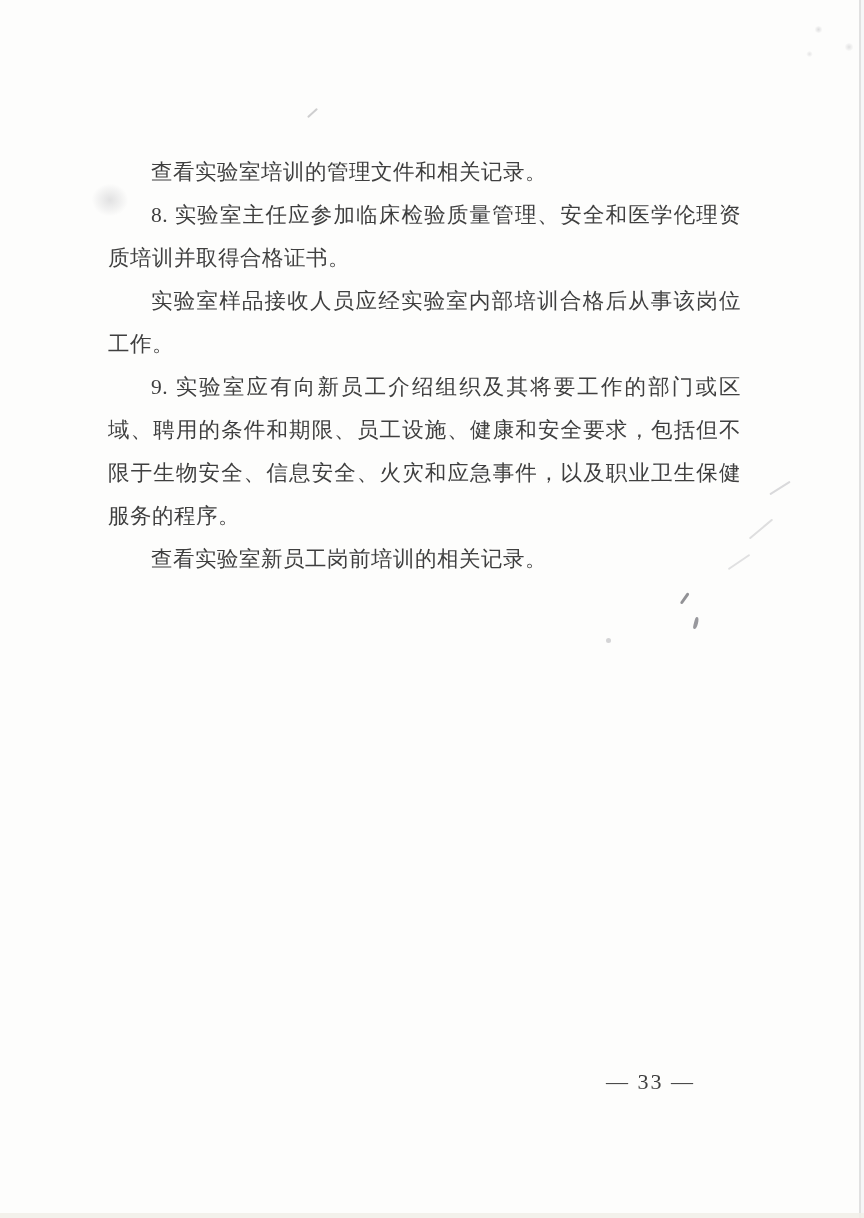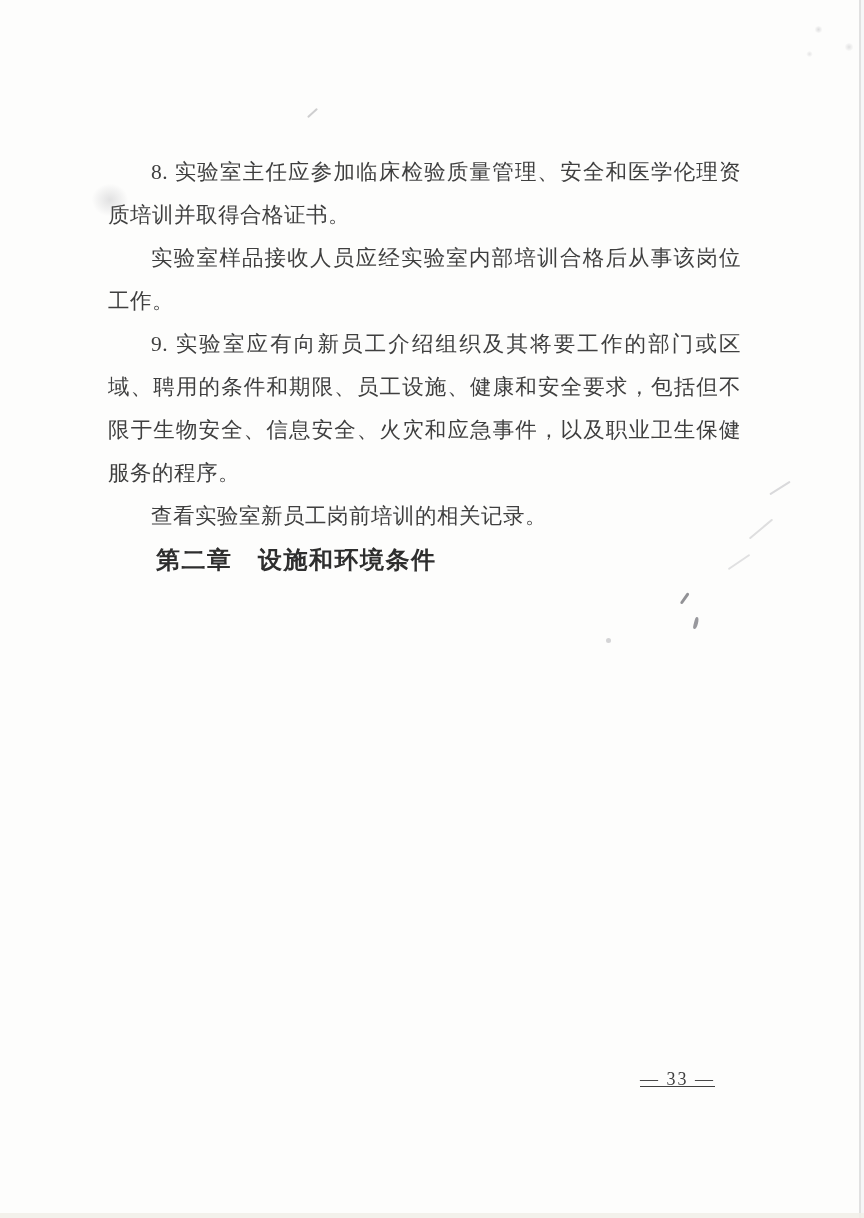--- a/index.html
+++ b/index.html
@@ -69,27 +69,26 @@
     text-indent: 0;
     font-family: "Liberation Sans", "DejaVu Sans", sans-serif;
     font-weight: 700;
     font-size: 24px;
     letter-spacing: 1.5px;
     color: var(--heading-text, #2e2e2e);
   }
   .page-footer {
     position: absolute;
     top: 1069px;
-    left: 112px;
+    left: 92px;
     width: 603px;
     text-align: right;
-    font-size: 18px;
+    font-size: 22px;
     letter-spacing: 2px;
     color: var(--text, #3f3f3f);
-    text-decoration: underline;
   }
   
   .artifact { position: absolute; pointer-events: none; }
   .smudge-left {
     left: 92px; top: 184px; width: 36px; height: 32px;
     background: radial-gradient(ellipse at center, rgba(115,115,122,0.20) 0%, rgba(115,115,122,0.08) 45%, transparent 72%);
   }
   .tick-top-center {
     left: 306px; top: 112px; width: 13px; height: 2px;
     background: rgba(128,128,134,0.38);
@@ -122,26 +121,26 @@
   }
   .dot-mark { left: 606px; top: 638px; width: 5px; height: 5px; border-radius: 50%;
     background: rgba(120,120,127,0.30); }
 </style>
 </head>
 <body>
 
 <div class="page">
 
   <div class="content">
+    <p>查看实验室培训的管理文件和相关记录。</p>
     <p>8. 实验室主任应参加临床检验质量管理、安全和医学伦理资质培训并取得合格证书。</p>
     <p>实验室样品接收人员应经实验室内部培训合格后从事该岗位工作。</p>
     <p>9. 实验室应有向新员工介绍组织及其将要工作的部门或区域、聘用的条件和期限、员工设施、健康和安全要求，包括但不限于生物安全、信息安全、火灾和应急事件，以及职业卫生保健服务的程序。</p>
     <p>查看实验室新员工岗前培训的相关记录。</p>
 
-    <p class="chapter-heading">第二章　设施和环境条件</p>
 
   </div>
 
   <div class="page-footer">— 33 —</div>
 
   <div class="artifact smudge-left"></div>
   <div class="artifact tick-top-center"></div>
   <div class="artifact speck-a"></div>
   <div class="artifact speck-b"></div>
   <div class="artifact speck-c"></div>

